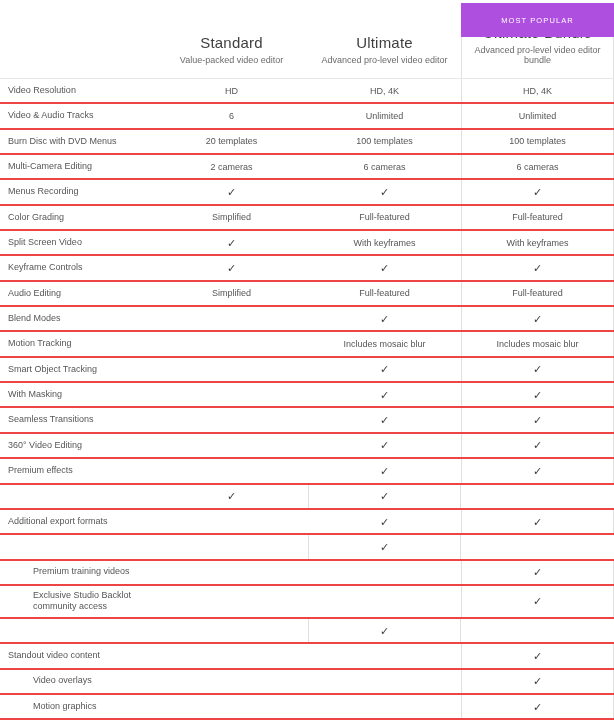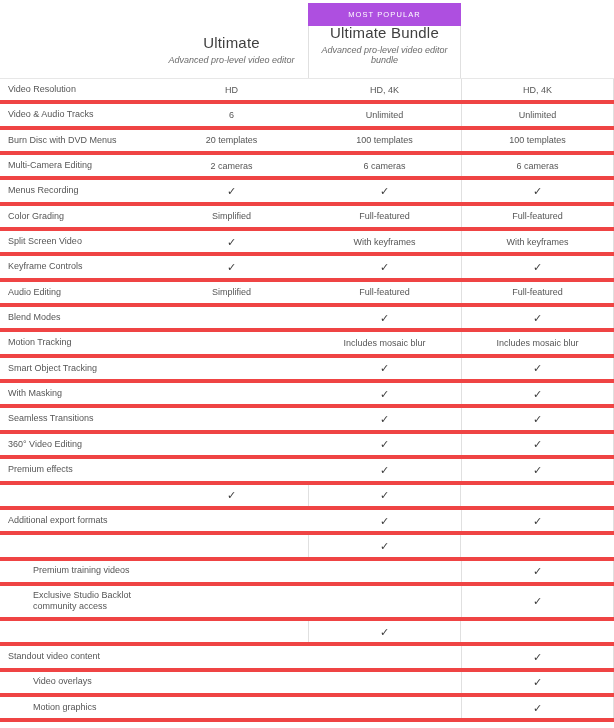--- a/index.html
+++ b/index.html
@@ -23,34 +23,34 @@
     text-align:center;
     padding-bottom:13px;
   }
   .plan-header.bundle {
     border-left:1px solid #e0e0e0;
     border-right:1px solid #e0e0e0;
     margin-top:3px;
     position:relative;
   }
   .badge {
-    position:absolute; top:0; left:-1px; right:-1px; height:23px;
+    position:absolute; top:0; left:-1px; right:-1px; height:34px;
     display:flex; align-items:center; justify-content:center;
     color:#ffffff; font-size:7.5px; letter-spacing:1.1px;
     text-transform:uppercase;
   }
   .plan-title { font-size:15px; font-weight:300; color:#3f3f3f; letter-spacing:.2px; }
-  .plan-sub  { font-size:9px; font-style:italic; color:#6b6b6b; margin-top:4px; }
+  .plan-sub  { font-size:9px; color:#6b6b6b; margin-top:4px; }
 
   
   .table { border-top:1px solid #e7e7e7; }
   .row {
     display:grid;
     grid-template-columns:155px 153px 153px 153px;
-    border-bottom:4px solid #ef4444;
+    border-bottom:2px solid #ef4444;
     min-height:25.35px;
   }
   .cell { display:flex; align-items:center; font-size:9px; color:#565656; }
   .label-cell { padding:4px 10px 4px 8px; line-height:11.5px; }
   .label-cell.indent { padding-left:33px; }
   .label-cell span { max-width:122px; }
   .value-cell { justify-content:center; text-align:center; }
   .value-cell.bundle {
     border-left:1px solid #e0e0e0;
     border-right:1px solid #e0e0e0;
@@ -58,20 +58,24 @@
   .check { font-size:11px; color:#3a3a3a; line-height:10px; }
 </style>
 </head>
 <body>
 
 <div class="page">
 
   <div class="header">
     <div></div>
 
+    <div class="plan-header">
+      <div class="plan-title">Standard</div>
+      <div class="plan-sub">Value-packed video editor</div>
+    </div>
 
     <div class="plan-header">
       <div class="plan-title">Ultimate</div>
       <div class="plan-sub">Advanced pro-level video editor</div>
     </div>
 
     <div class="plan-header bundle">
       <div class="badge" id="most-popular-badge" style="background: rgb(174, 79, 224); color: rgb(255, 255, 255);">MOST POPULAR</div>
       <div class="plan-title">Ultimate Bundle</div>
       <div class="plan-sub">Advanced pro-level video editor bundle</div>

